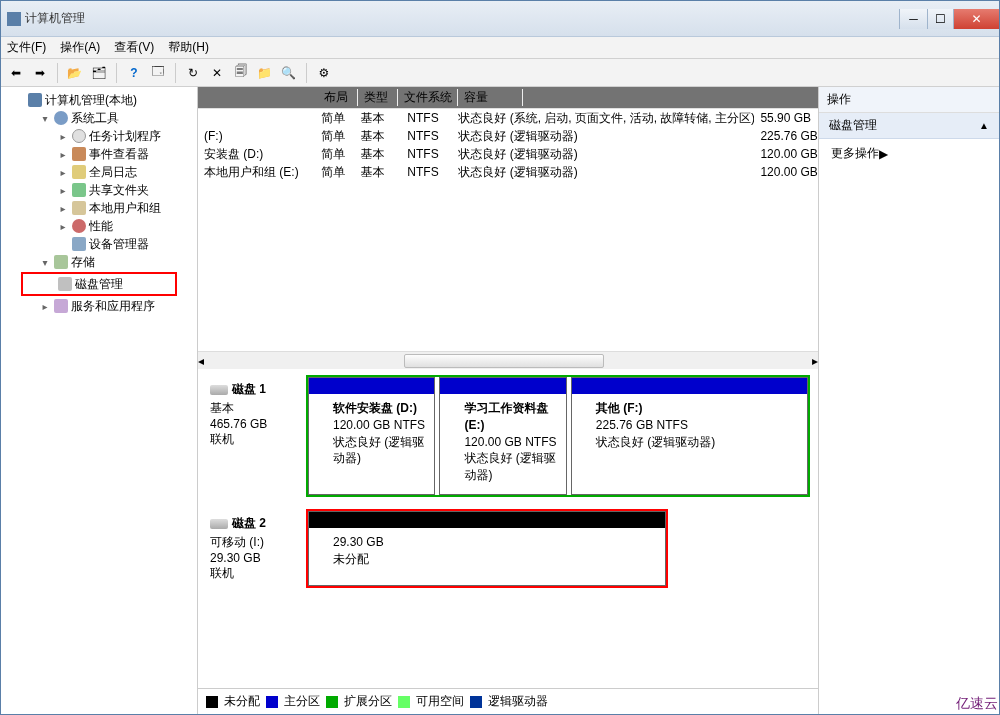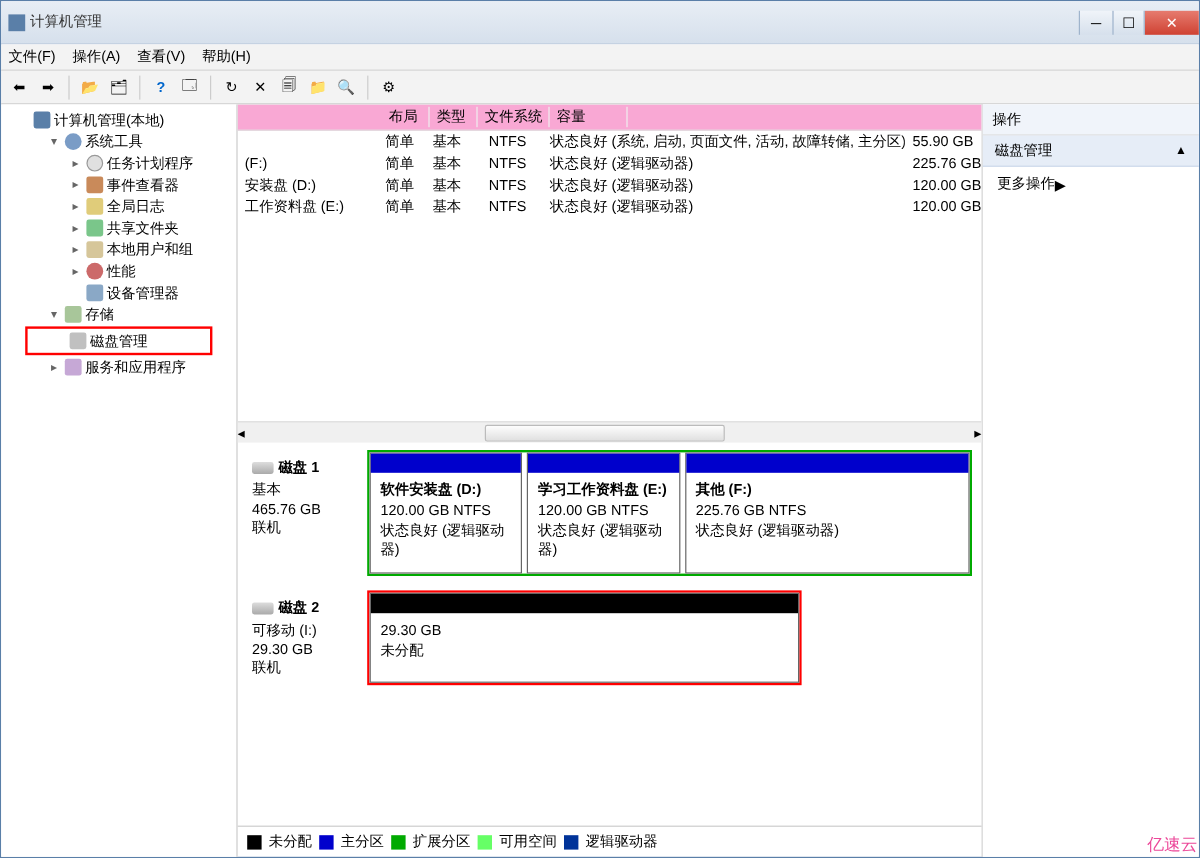--- a/index.html
+++ b/index.html
@@ -31,21 +31,21 @@
 .tree-icon.share { background: #7ac68a; }
 .tree-icon.user { background: #d6c69a; }
 .tree-icon.perf { background: #cc6a6a; border-radius: 50%; }
 .tree-icon.dev { background: #8aa8c6; }
 .tree-icon.store { background: #a8c69a; }
 .tree-icon.disk { background: #c0c0c0; }
 .tree-icon.srv { background: #c6a8d6; }
 .highlight-box { border: 2px solid #f00; padding: 1px 2px; margin: 1px 0; }
 .main { flex: 1; display: flex; flex-direction: column; min-width: 0; border-right: 1px solid #ccc; }
 .volume-table { flex: 0 0 auto; overflow: hidden; }
-.vthead { display: flex; background: #f9a8d4; border-bottom: 1px solid #e0e0e0; height: 22px; align-items: center; }
+.vthead { display: flex; background: #737373; border-bottom: 1px solid #e0e0e0; height: 22px; align-items: center; }
 .vthead .col { padding: 0 6px; font-size: 12px; border-right: 1px solid #eee; white-space: nowrap; }
 .vtbody { }
 .vrow { display: flex; height: 18px; align-items: center; }
 .vrow .col { padding: 0 6px; font-size: 12px; white-space: nowrap; overflow: hidden; }
 .col-vol { width: 120px; }
 .col-layout { width: 40px; }
 .col-type { width: 40px; }
 .col-fs { width: 60px; text-align: center; }
 .col-status { width: 310px; }
 .col-cap { width: 65px; text-align: left; }
@@ -56,35 +56,35 @@
 .disk-info { width: 100px; padding: 6px 4px; font-size: 12px; }
 .disk-info .dname { font-weight: bold; margin-bottom: 2px; }
 .disk-info .dicon { display:inline-block; width:18px; height:10px; background:linear-gradient(#ddd,#aaa); border-radius:2px; margin-right:4px; vertical-align:middle; }
 .part-wrap { flex: 1; display: flex; border: 2px solid transparent; }
 .part-wrap.green { border-color: #0a0; }
 .part-wrap.red { border-color: #f00; }
 .part { border: 1px solid #666; margin-right: 4px; display: flex; flex-direction: column; background: #fff; }
 .part:last-child { margin-right: 0; }
 .part-header { height: 16px; background: #0000cc; }
 .part-header.black { background: #000; }
-.part-body { padding: 6px 8px 10px 8px; font-size: 12px; line-height: 1.4; }
+.part-body { padding: 6px 8px 10px 8px; font-size: 12px; line-height: 1.4; margin-left: 16px; }
 .part-body .pname { font-weight: bold; }
 .legend { border-top: 1px solid #ccc; padding: 4px 8px; display: flex; align-items: center; gap: 6px; font-size: 12px; }
 .legend .sw { width: 12px; height: 12px; display: inline-block; }
 .legend .sw.black { background: #000; }
 .legend .sw.blue { background: #0000cc; }
 .legend .sw.green { background: #0a0; }
 .legend .sw.lgreen { background: #6f6; }
 .legend .sw.dblue { background: #039; }
 .actions { width: 180px; background: #fff; }
 .actions-header { background: #f0f4fa; border-bottom: 1px solid #ddd; padding: 4px 8px; font-size: 12px; }
 .actions-section { background: #e6edf7; padding: 4px 10px; border-bottom: 1px solid #cdd9ea; display:flex; justify-content:space-between; align-items:center; }
 .actions-section .arrow { font-size: 10px; }
 .actions-item { padding: 6px 12px; cursor: pointer; display:flex; justify-content:flex-start; align-items:center; }
-.watermark { position:absolute; right:2px; bottom:2px; color:#ec4899; font-size:14px; pointer-events:none; }
+.watermark { position:absolute; right:2px; bottom:2px; color:#701a75; font-size:14px; pointer-events:none; }
 </style>
 </head>
 <body>
 
 <div class="window">
   <div class="titlebar">
     <span class="title-icon"></span>
     <span class="title">计算机管理</span>
     <div class="winbtns">
       <div class="winbtn">─</div>
@@ -211,21 +211,21 @@
             </div>
             <div class="vrow">
               <div class="col col-vol">安装盘 (D:)</div>
               <div class="col col-layout">简单</div>
               <div class="col col-type">基本</div>
               <div class="col col-fs">NTFS</div>
               <div class="col col-status">状态良好 (逻辑驱动器)</div>
               <div class="col col-cap">120.00 GB</div>
             </div>
             <div class="vrow">
-              <div class="col col-vol">工作资料盘 (E:)</div>
+              <div class="col col-vol">本地用户和组 (E:)</div>
               <div class="col col-layout">简单</div>
               <div class="col col-type">基本</div>
               <div class="col col-fs">NTFS</div>
               <div class="col col-status">状态良好 (逻辑驱动器)</div>
               <div class="col col-cap">120.00 GB</div>
             </div>
           </div>
         <div class="hscroll">
             <span>◂</span>
             <div class="thumb"></div>

